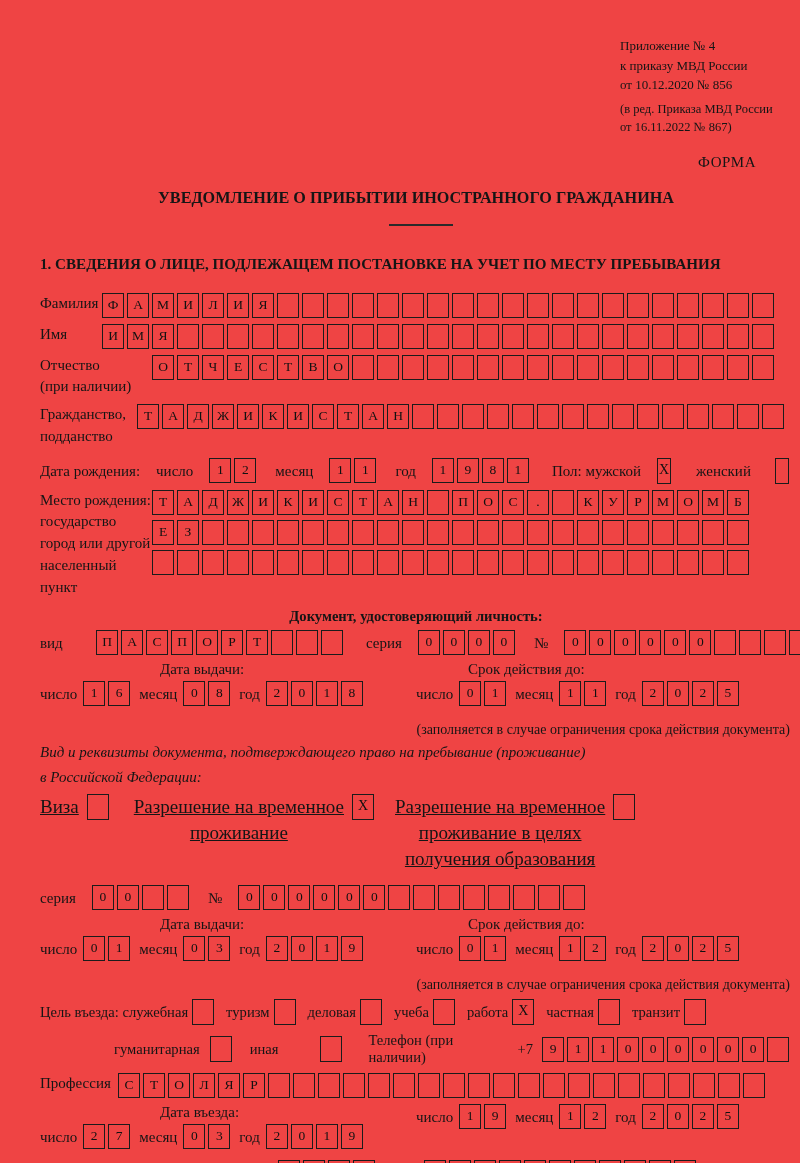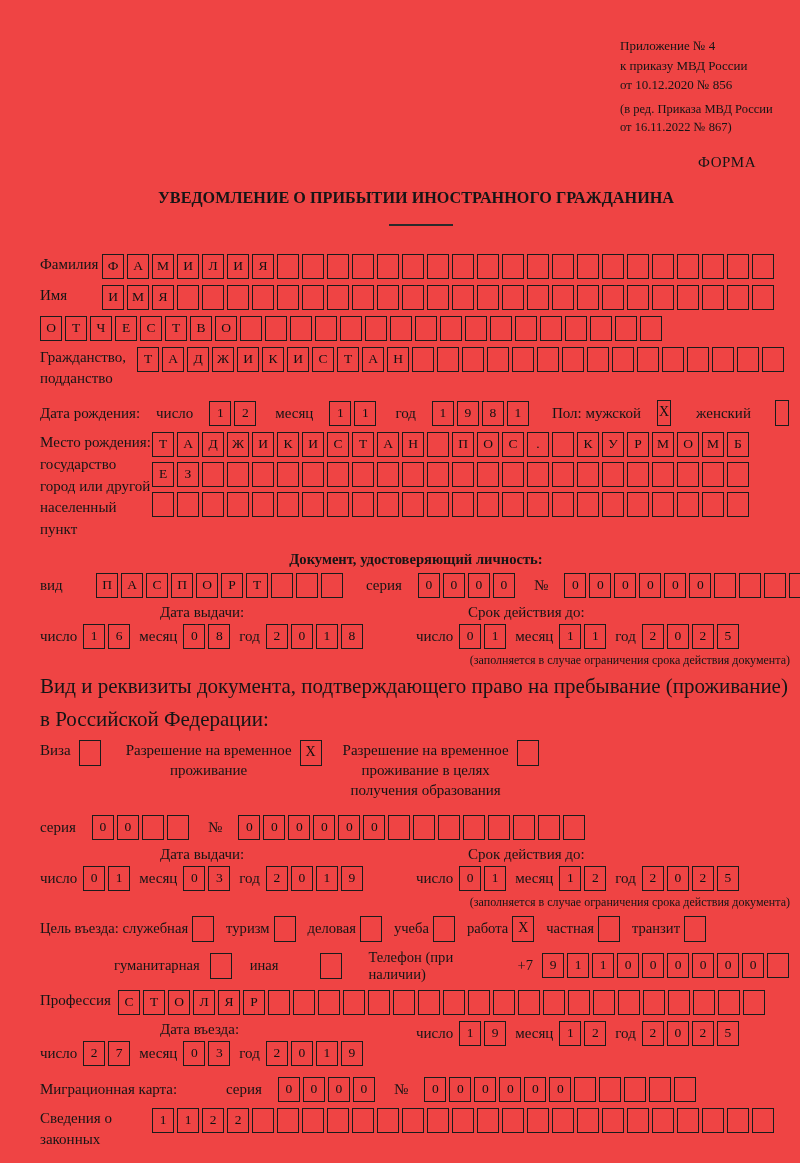--- a/index.html
+++ b/index.html
@@ -34,25 +34,25 @@
   .inlinerow{display:flex;align-items:center;gap:16px;margin-bottom:6px;flex-wrap:nowrap;}
   .inlinerow .lab{line-height:1.2;}
   .dochead{text-align:center;font-weight:bold;font-size:14.6px;margin:4px 0 5px 0;}
   
   .dates{display:flex;flex-wrap:wrap;margin-bottom:6px;}
   .dcol{width:50%;box-sizing:border-box;}
   .dhead{font-size:15px;padding-left:120px;margin-bottom:3px;}
   .dcol.right .dhead{padding-left:52px;}
   .dnums{display:flex;align-items:center;gap:6px;}
   .dnums .lab{line-height:1.1;}
-  .dnote{width:100%;text-align:right;font-size:12px;margin-top:4px;padding-right:2px;}
-  .plain{font-size:21px;margin-bottom:8px;}
+  .dnote{width:100%;text-align:right;font-size:14px;margin-top:16px;padding-right:2px;}
+  .plain{font-size:15px;margin-bottom:8px;font-style:italic;}
   
   .permits{display:flex;align-items:flex-start;gap:12px;margin:2px 0 14px 0;}
-  .permits .ptxt{font-size:15px;line-height:1.35;}
+  .permits .ptxt{font-size:19px;line-height:1.35;text-decoration:underline;}
   .permits .center{text-align:center;}
   .pgap{display:flex;align-items:flex-start;gap:8px;}
   
   .purpose{display:flex;align-items:center;gap:9px;margin-bottom:7px;font-size:14.6px;flex-wrap:nowrap;}
   .pitem{display:flex;align-items:center;gap:4px;white-space:nowrap;}
   .purpose2{margin-left:74px;}
   .reps{display:flex;align-items:flex-start;margin-top:2px;}
 </style>
 </head>
 <body>
@@ -68,34 +68,39 @@
     <div>(в ред. Приказа МВД России</div>
     <div>от 16.11.2022 № 867)</div>
   </div>
   <div class="forma">ФОРМА</div>
 
   <div class="title">
     <div>УВЕДОМЛЕНИЕ О ПРИБЫТИИ ИНОСТРАННОГО ГРАЖДАНИНА</div>
     <div class="tline2"><span class="uline"></span></div>
   </div>
 
+  <div class="section">1. СВЕДЕНИЯ О ЛИЦЕ, ПОДЛЕЖАЩЕМ ПОСТАНОВКЕ НА УЧЕТ ПО МЕСТУ ПРЕБЫВАНИЯ</div>
 
   <div class="form">
 
     <div class="frow">
       <span class="lab w62">Фамилия</span>
       <span class="cells"><span class="cell">Ф</span><span class="cell">А</span><span class="cell">М</span><span class="cell">И</span><span class="cell">Л</span><span class="cell">И</span><span class="cell">Я</span><span class="cell"></span><span class="cell"></span><span class="cell"></span><span class="cell"></span><span class="cell"></span><span class="cell"></span><span class="cell"></span><span class="cell"></span><span class="cell"></span><span class="cell"></span><span class="cell"></span><span class="cell"></span><span class="cell"></span><span class="cell"></span><span class="cell"></span><span class="cell"></span><span class="cell"></span><span class="cell"></span><span class="cell"></span><span class="cell"></span></span>
     </div>
 
     <div class="frow">
       <span class="lab w62">Имя</span>
       <span class="cells"><span class="cell">И</span><span class="cell">М</span><span class="cell">Я</span><span class="cell"></span><span class="cell"></span><span class="cell"></span><span class="cell"></span><span class="cell"></span><span class="cell"></span><span class="cell"></span><span class="cell"></span><span class="cell"></span><span class="cell"></span><span class="cell"></span><span class="cell"></span><span class="cell"></span><span class="cell"></span><span class="cell"></span><span class="cell"></span><span class="cell"></span><span class="cell"></span><span class="cell"></span><span class="cell"></span><span class="cell"></span><span class="cell"></span><span class="cell"></span><span class="cell"></span></span>
     </div>
 
     <div class="frow">
+      <span class="lab w112">
+        <span>Отчество</span><br>
+        <span>(при наличии)</span>
+      </span>
       <span class="cells"><span class="cell">О</span><span class="cell">Т</span><span class="cell">Ч</span><span class="cell">Е</span><span class="cell">С</span><span class="cell">Т</span><span class="cell">В</span><span class="cell">О</span><span class="cell"></span><span class="cell"></span><span class="cell"></span><span class="cell"></span><span class="cell"></span><span class="cell"></span><span class="cell"></span><span class="cell"></span><span class="cell"></span><span class="cell"></span><span class="cell"></span><span class="cell"></span><span class="cell"></span><span class="cell"></span><span class="cell"></span><span class="cell"></span><span class="cell"></span></span>
     </div>
 
     <div class="frow" style="margin-bottom:10px;">
       <span class="lab w97">
         <span>Гражданство,</span><br>
         <span>подданство</span>
       </span>
       <span class="cells"><span class="cell">Т</span><span class="cell">А</span><span class="cell">Д</span><span class="cell">Ж</span><span class="cell">И</span><span class="cell">К</span><span class="cell">И</span><span class="cell">С</span><span class="cell">Т</span><span class="cell">А</span><span class="cell">Н</span><span class="cell"></span><span class="cell"></span><span class="cell"></span><span class="cell"></span><span class="cell"></span><span class="cell"></span><span class="cell"></span><span class="cell"></span><span class="cell"></span><span class="cell"></span><span class="cell"></span><span class="cell"></span><span class="cell"></span><span class="cell"></span><span class="cell"></span></span>
     </div>

